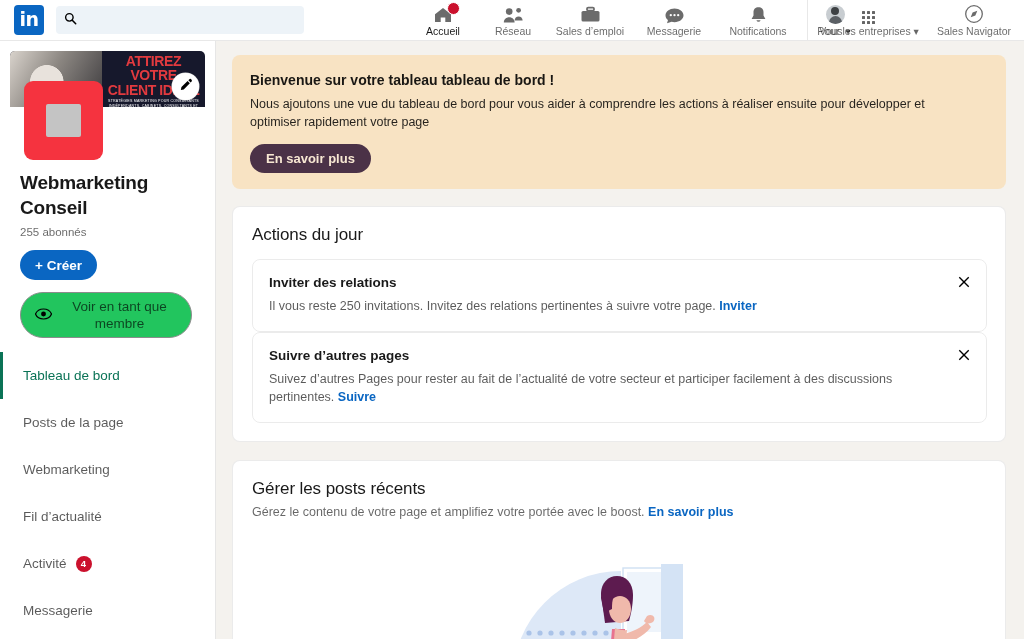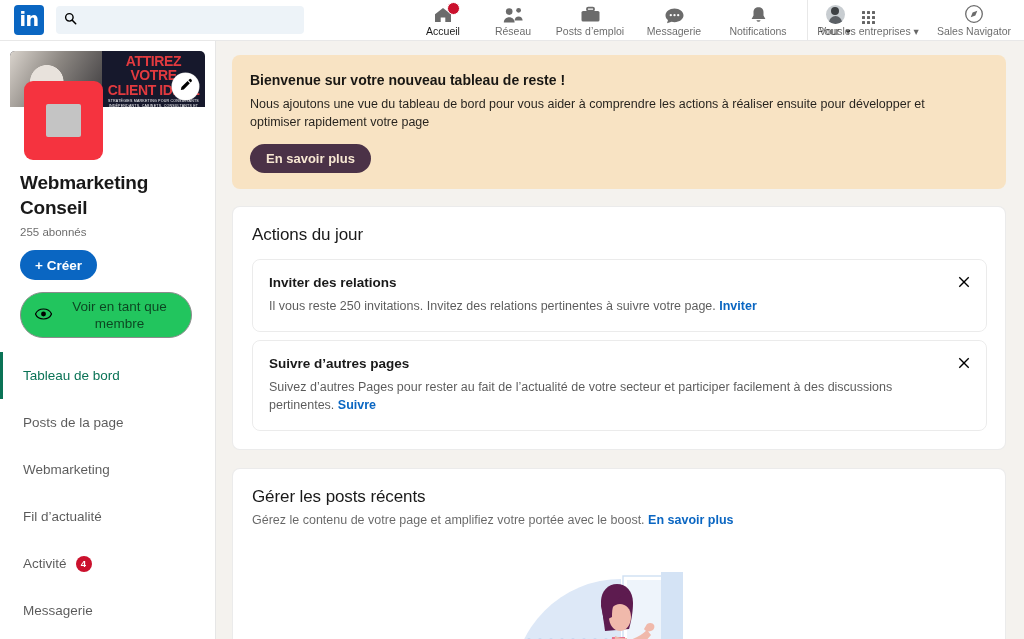--- a/index.html
+++ b/index.html
@@ -320,21 +320,21 @@
   }
   .card .sub {
     font-size: 12.5px; color: #00000099; margin-top: 6px;
   }
   .action-list { margin-top: 14px; }
   .action-item {
     position: relative;
     border: 1px solid #00000014;
     border-radius: 8px;
     padding: 15px 44px 16px 16px;
-    margin-bottom: 8px;
+    margin-bottom: 0;
   }
   .action-item:last-child { margin-bottom: 0; }
   .action-item h4 {
     font-size: 13.5px; font-weight: bold; color: #000000e6;
   }
   .action-item p {
     font-size: 12.5px; color: #000000a6; margin-top: 7px; line-height: 18px;
   }
   .action-item .x {
     position: absolute; right: 12px; top: 12px;
@@ -393,21 +393,21 @@
       <span class="nav-label">Réseau</span>
     </div>
 
     <div class="nav-item wide">
       <span class="nav-ico">
         <svg width="21" height="18" viewBox="0 0 21 18">
             <rect x="7" y="1.6" width="7" height="3" rx="1.2" fill="none" stroke="#6b6b6b" stroke-width="1.8"></rect>
             <rect x="1.5" y="5" width="18" height="10.5" rx="1.6" fill="#6b6b6b"></rect>
           </svg>
       </span>
-      <span class="nav-label">Posts d’emploi</span>
+      <span class="nav-label">Sales d’emploi</span>
     </div>
 
     <div class="nav-item wide">
       <span class="nav-ico">
         <svg width="21" height="17" viewBox="0 0 21 17">
             <path d="M10.5 1.4c5 0 9 3.1 9 6.9s-4 6.9-9 6.9c-1 0-2-.1-2.9-.4L3 16.2l1-3.2C2 11.7 1.5 10 1.5 8.3c0-3.8 4-6.9 9-6.9z" fill="#6b6b6b"></path>
             <circle cx="6.8" cy="8.2" r="1.15" fill="#fff"></circle>
             <circle cx="10.5" cy="8.2" r="1.15" fill="#fff"></circle>
             <circle cx="14.2" cy="8.2" r="1.15" fill="#fff"></circle>
           </svg>
@@ -523,21 +523,21 @@
       <div class="side-item">
         <span>Messagerie</span>
       </div>
     </nav>
   </aside>
 
   <main class="main">
 
     <section class="welcome">
       <button class="x" style="font-size:0"></button>
-      <h2>Bienvenue sur votre nouveau tableau de reste !</h2>
+      <h2>Bienvenue sur votre tableau tableau de bord !</h2>
       <p>Nous ajoutons une vue du tableau de bord pour vous aider à comprendre les actions à réaliser ensuite pour développer et optimiser rapidement votre page</p>
       <button class="btn-learn">En savoir plus</button>
     </section>
 
     <section class="card">
       <h3>Actions du jour</h3>
 
       <div class="action-list">
 
         <div class="action-item">

